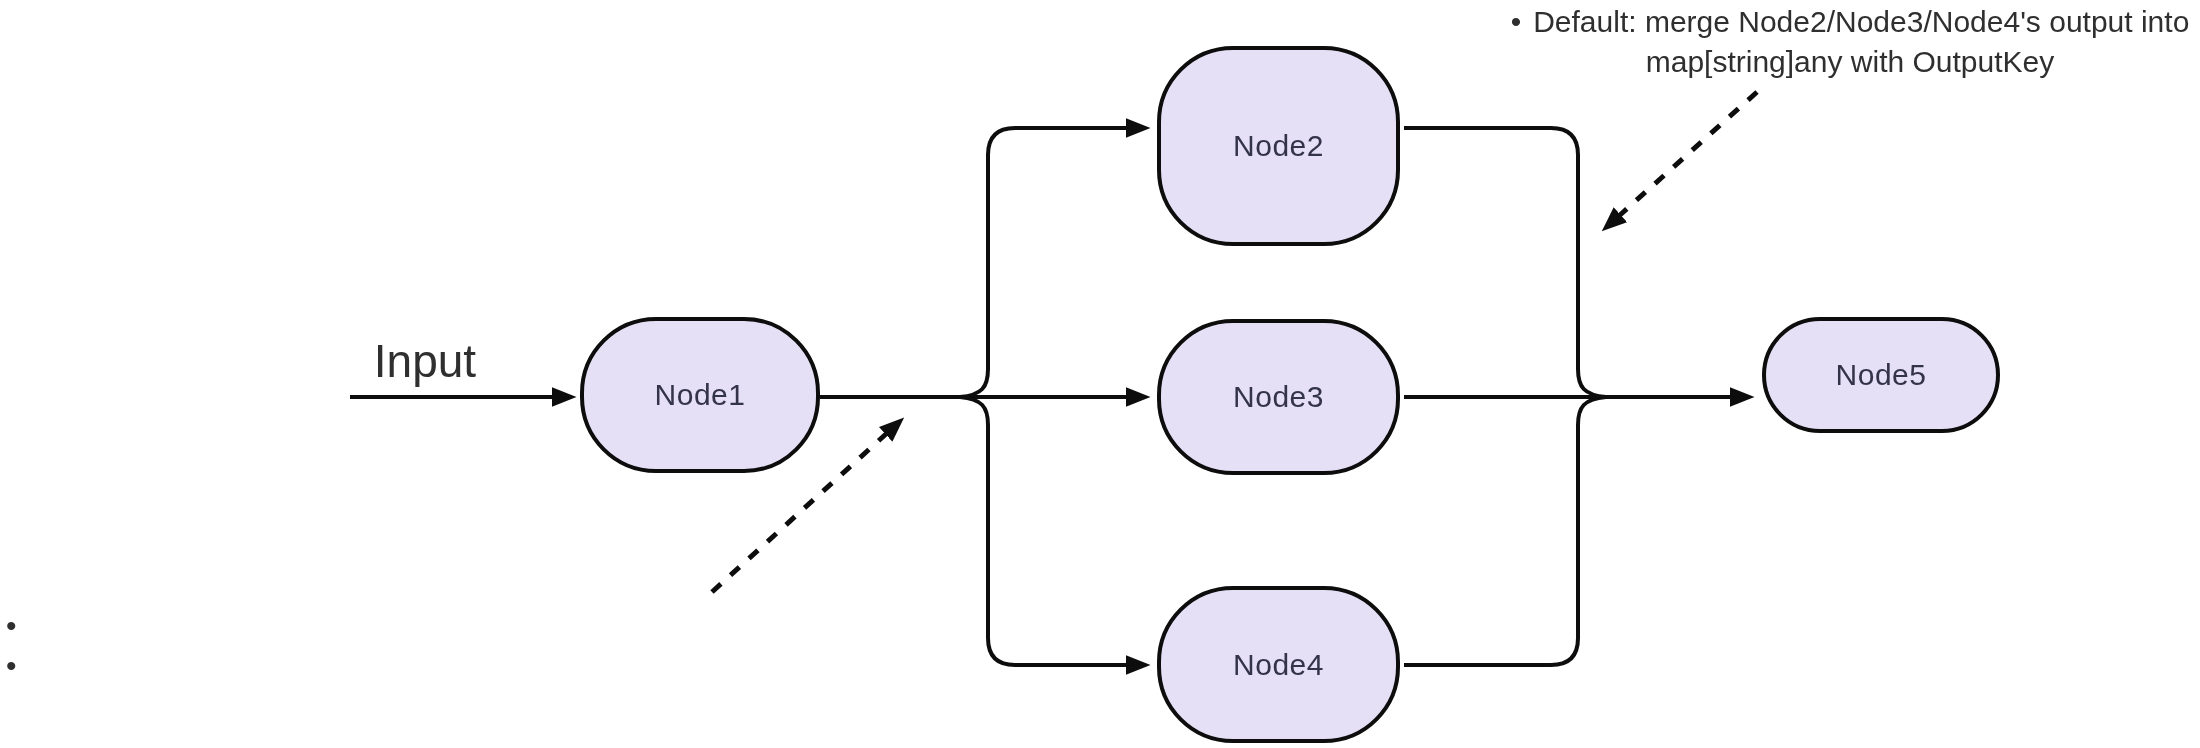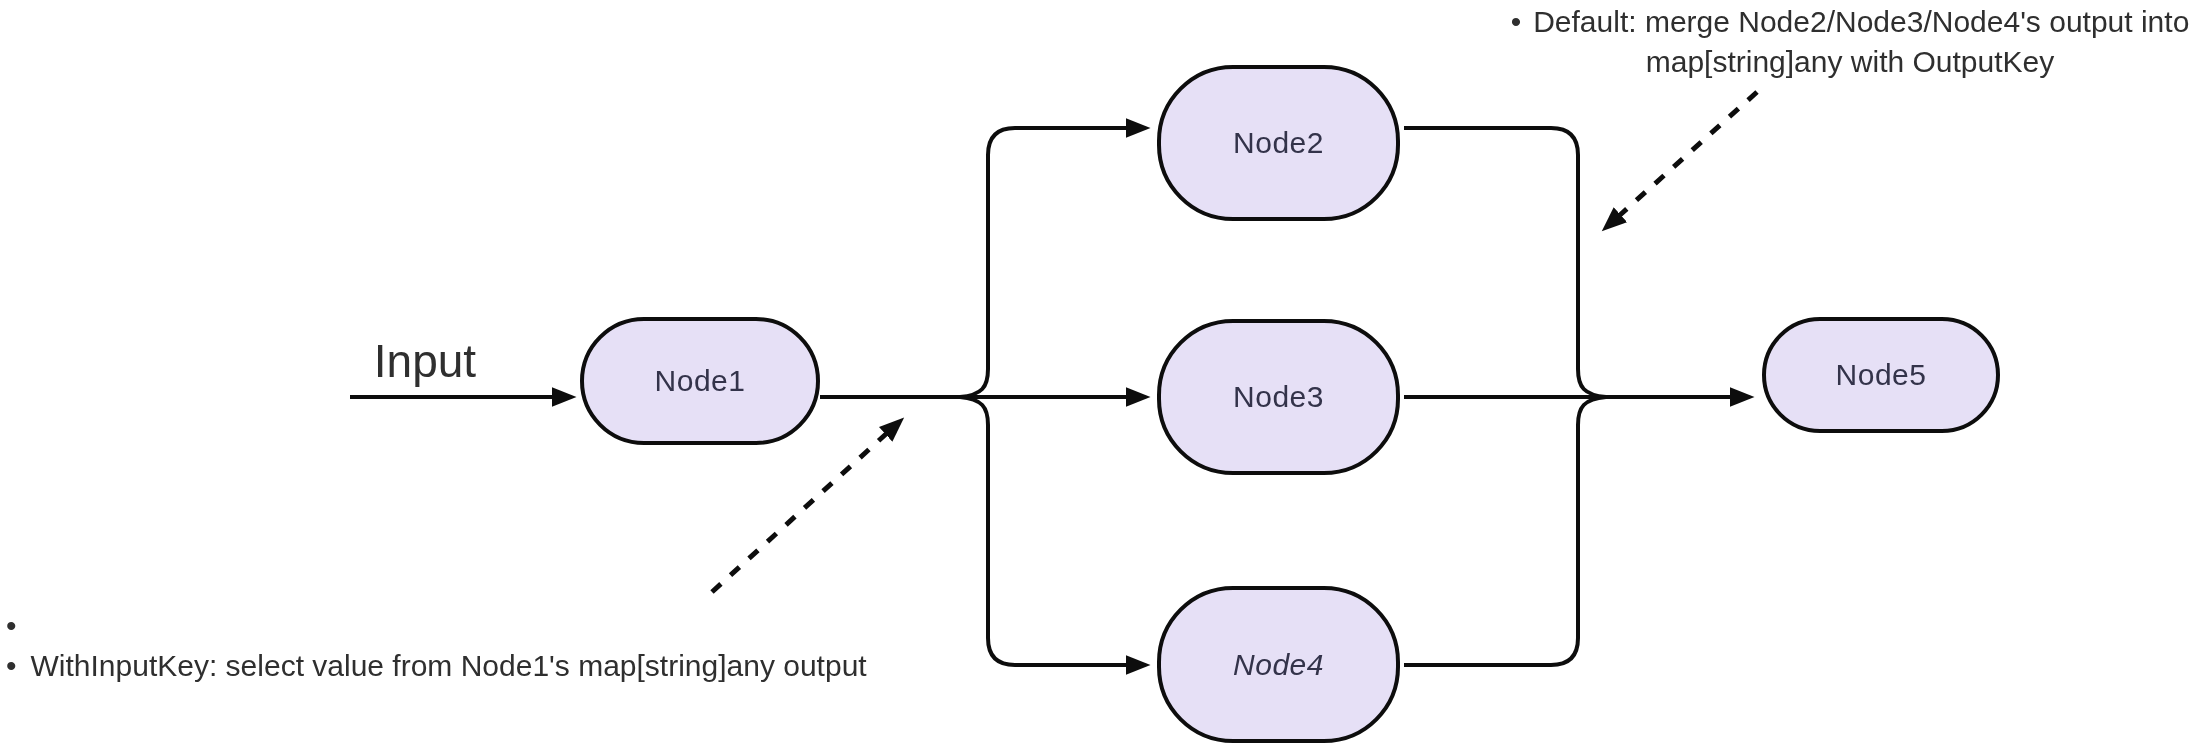--- a/index.html
+++ b/index.html
@@ -113,50 +113,49 @@
 
     <path class="edge" d="M 1404 397 H 1730" marker-end="url(#arrowhead)"></path>
 
     <path class="edge dashed" d="M 712 592 L 886 434" marker-end="url(#arrowhead)"></path>
 
     <path class="edge dashed" d="M 1757 92 L 1620 215" marker-end="url(#arrowhead)"></path>
   </svg>
 
   <div class="input-label">Input</div>
 
-  <div class="node" style="left:580px; top:317px; width:240px; height:128px;">
+  <div class="node" style="left:580px; top:317px; width:240px; height:156px;">
     <span>Node1</span>
   </div>
 
-  <div class="node" style="left:1157px; top:65px; width:243px; height:156px;">
+  <div class="node" style="left:1157px; top:46px; width:243px; height:200px;">
     <span>Node2</span>
   </div>
 
   <div class="node" style="left:1157px; top:319px; width:243px; height:156px;">
     <span>Node3</span>
   </div>
 
-  <div class="node" style="left:1157px; top:586px; width:243px; height:157px;font-style:italic;">
+  <div class="node" style="left:1157px; top:586px; width:243px; height:157px;">
     <span>Node4</span>
   </div>
 
   <div class="node" style="left:1762px; top:317px; width:238px; height:116px;">
     <span>Node5</span>
   </div>
 
   <div class="ann ann-top">
     <div>
       <span class="bullet">•</span><span>Default: merge Node2/Node3/Node4's output into</span>
     </div>
     <div>map[string]any with OutputKey</div>
   </div>
 
   <div class="ann ann-bottom">
     <div class="ann-row">
       <span class="bullet">•</span>
     </div>
     <div class="ann-row">
       <span class="bullet">•</span>
-      <span>WithInputKey: select value from Node1's map[string]any output</span>
     </div>
   </div>
 
 </div>
 
 </body></html>

